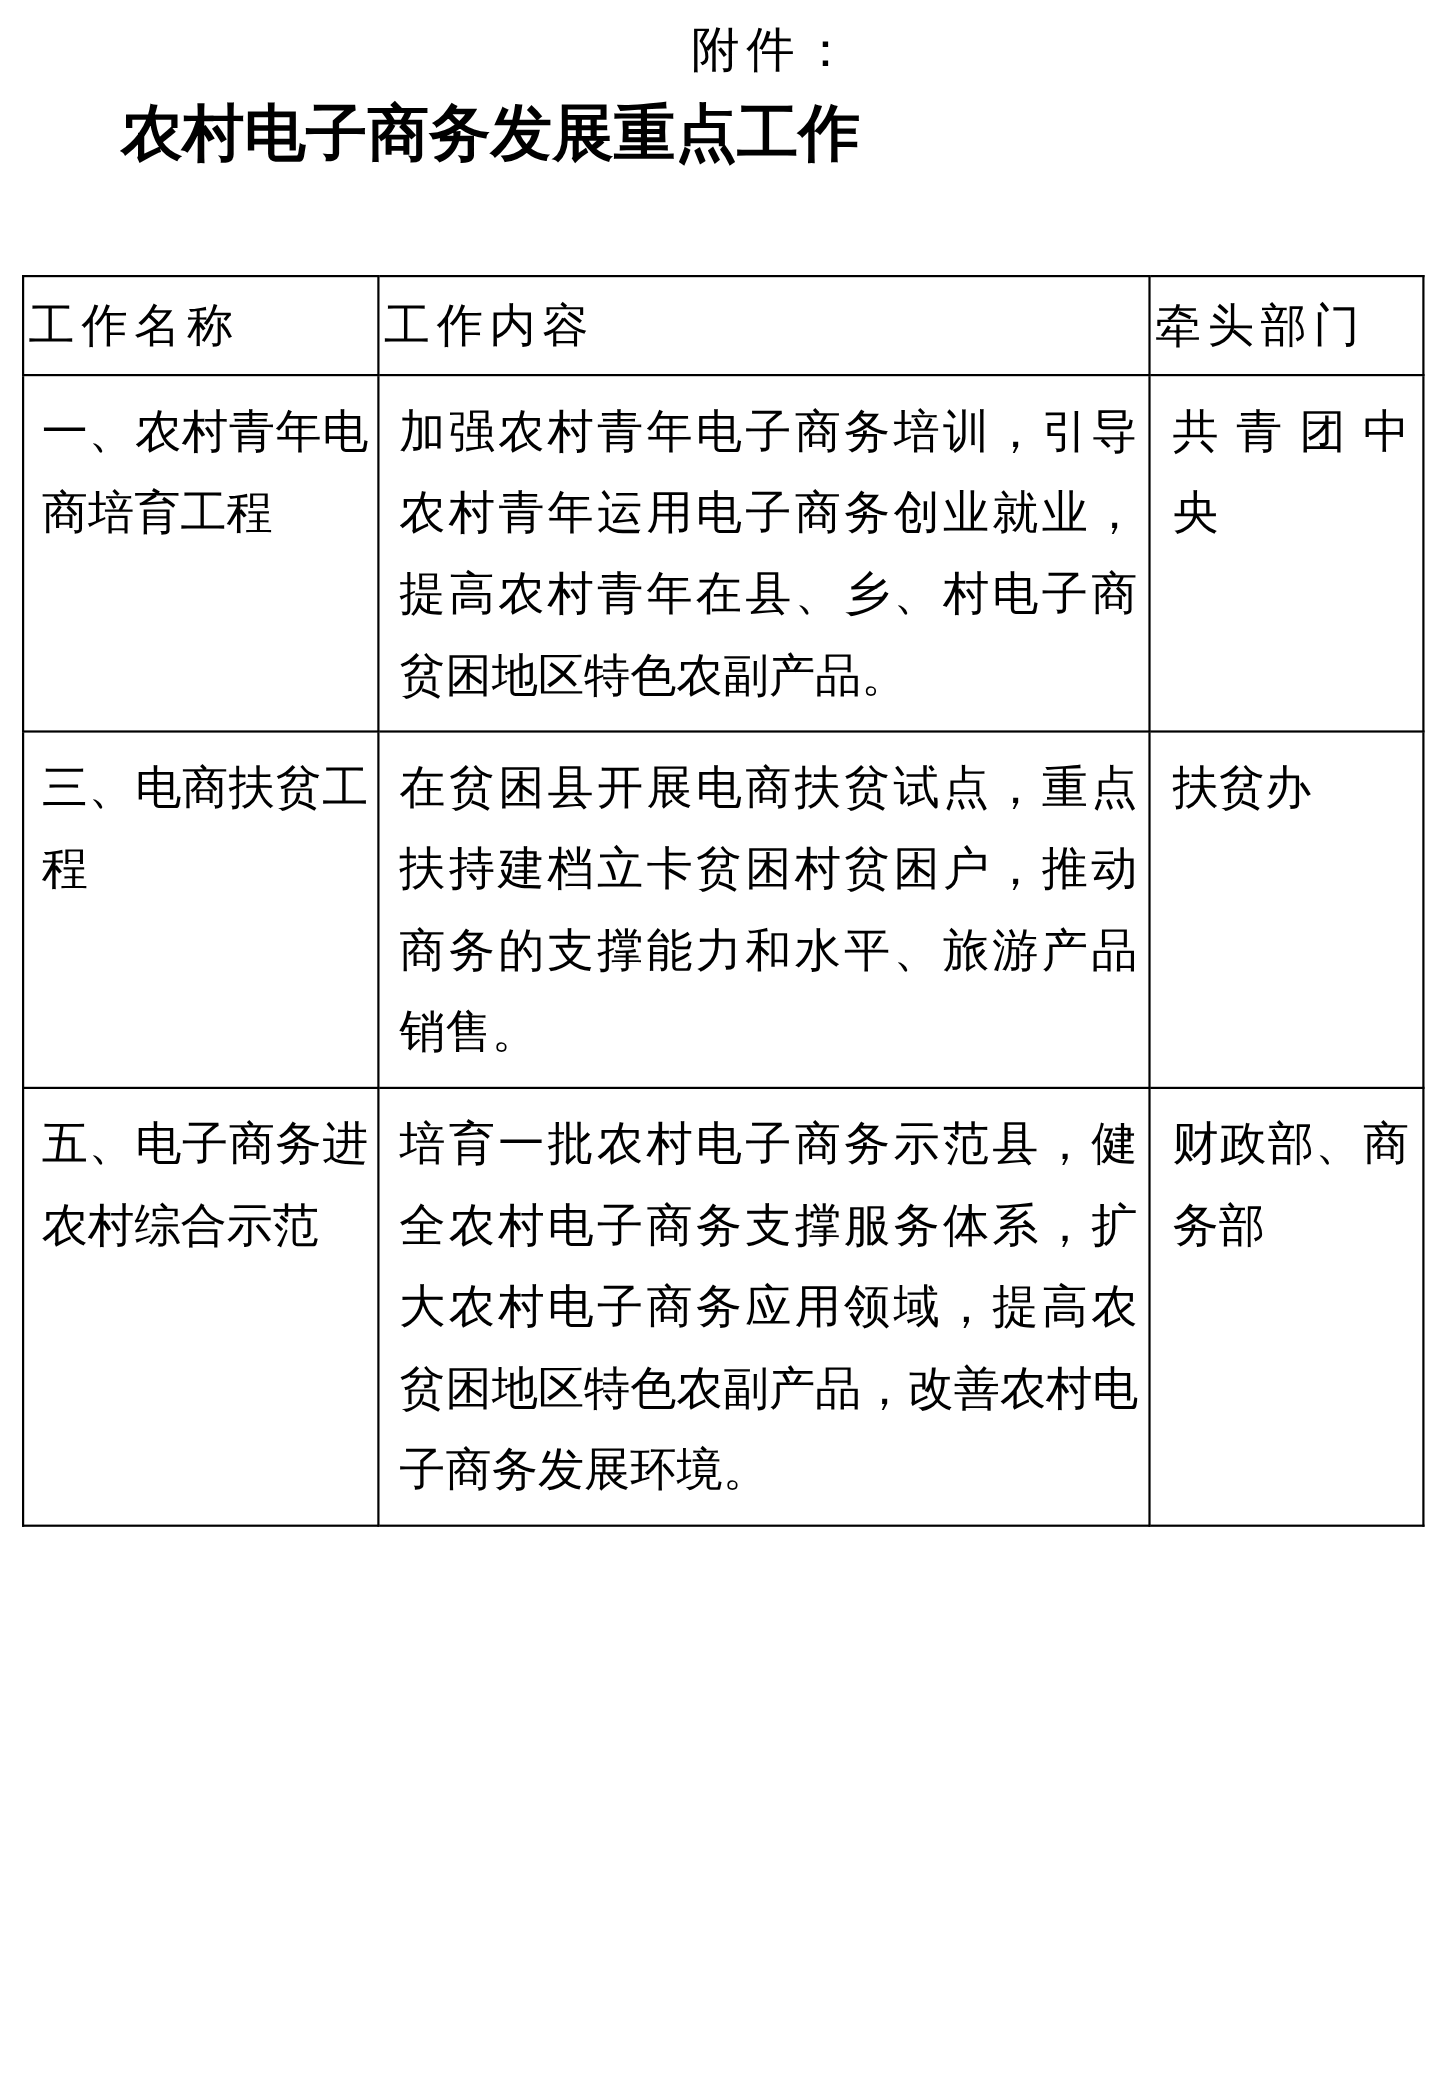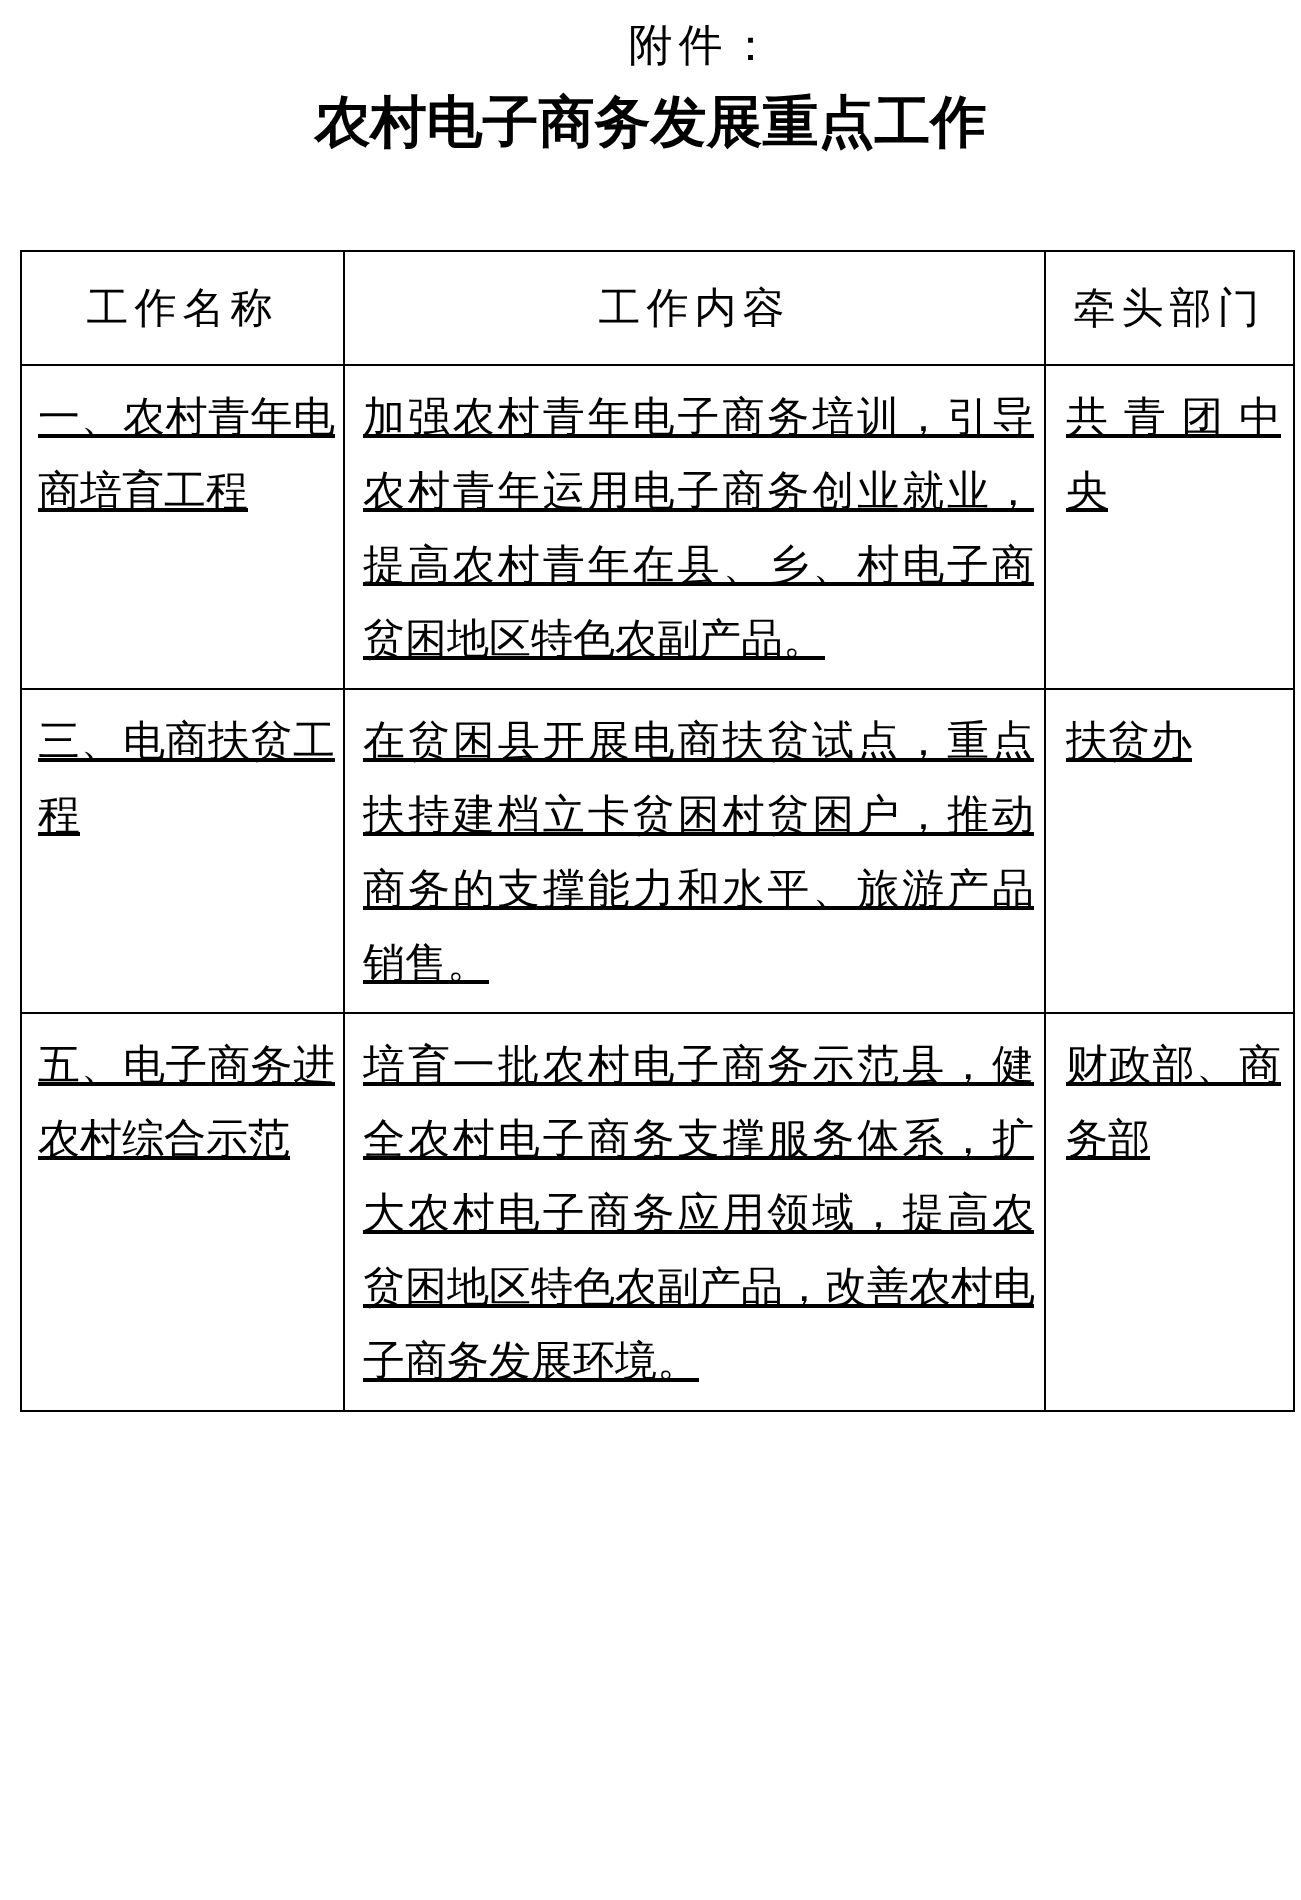--- a/index.html
+++ b/index.html
@@ -20,21 +20,22 @@
   }
   .attachment {
     margin: 16px 0 0 106px;
     font-size: 44px;
     line-height: 60px;
     letter-spacing: 6px;
     text-align: center;
   }
   .doc-title {
     margin-top: 14px;
-    text-align: center;
+    padding-left: 110px;
+    text-align: left;
     font-size: 56px;
     line-height: 64px;
     font-weight: 700;
   }
   table.work-table {
     border-collapse: collapse;
     table-layout: fixed;
     margin: 96px 0 0 20px;
     width: 1273px;
   }
@@ -44,33 +45,32 @@
   table.work-table th,
   table.work-table td {
     border: 2px solid #000000;
     vertical-align: top;
     font-weight: 400;
     font-size: 42px;
   }
   table.work-table th {
     height: 80px;
     vertical-align: middle;
-    text-align: center;
+    text-align: left;
     letter-spacing: 6px;
-    padding: 16px;
+    padding: 4px;
   }
   td.name-col    { padding: 14px 8px 12px 16px; }
   td.content-col { padding: 14px 10px 12px 18px; }
   td.dept-col    { padding: 14px 12px 12px 20px; }
   .ln {
     line-height: 74px;
     white-space: nowrap;
     overflow: hidden;
     text-align: left;
-    text-decoration: underline;
   }
   .ln.fill {
     text-align: justify;
     text-align-last: justify;
   }
 </style>
 </head>
 <body>
 
 <div class="page">

